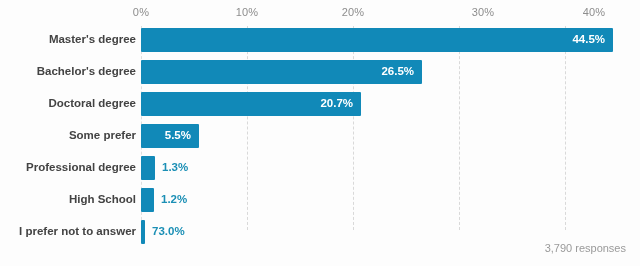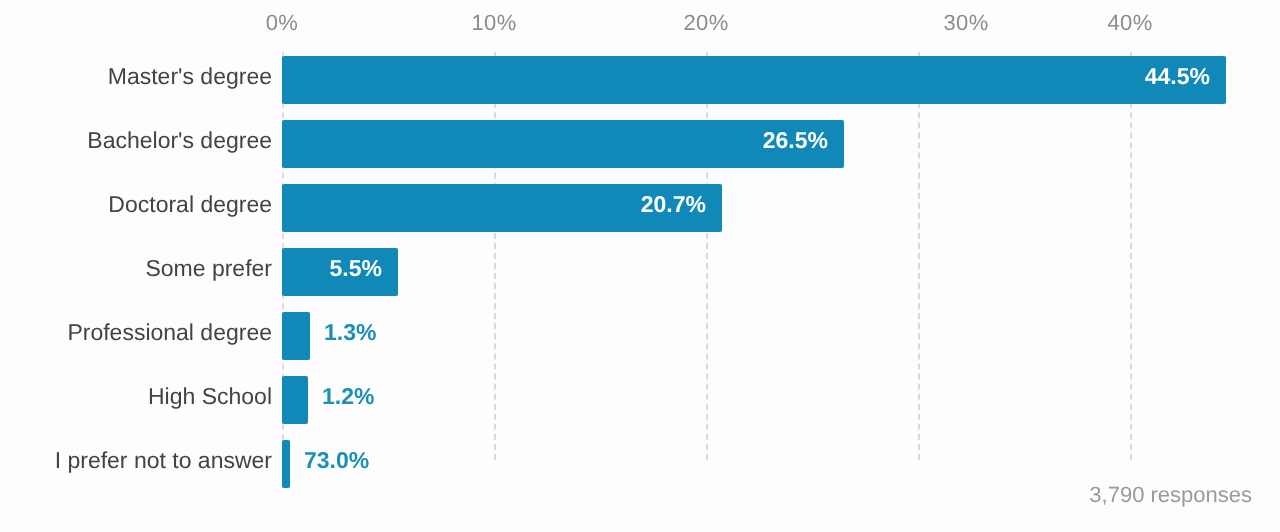--- a/index.html
+++ b/index.html
@@ -60,21 +60,21 @@
     position: relative;
     height: 32px;
   }
   .cat-label {
     position: absolute;
     right: 504px; 
     top: 0;
     height: 22px;
     line-height: 22px;
     font-size: 11.5px;
-    font-weight: normal;
+    font-weight: bold;
     color: #434343;
     white-space: nowrap;
     text-align: right;
   }
   .bar-wrap {
     position: absolute;
     left: 141px;
     top: 0;
     height: 22px;
     right: 0;
@@ -128,21 +128,21 @@
     <div class="gridline zero" style="left:141px;"></div>
     <div class="gridline" style="left:247px;"></div>
     <div class="gridline" style="left:353px;"></div>
     <div class="gridline" style="left:459px;"></div>
     <div class="gridline" style="left:565px;"></div>
 
     <div class="tick-label" style="left:141px;">0%</div>
     <div class="tick-label" style="left:247px;">10%</div>
     <div class="tick-label" style="left:353px;">20%</div>
     <div class="tick-label" style="left:459px;margin-left:24px;">30%</div>
-    <div class="tick-label" style="left:565px;">40%</div>
+    <div class="tick-label" style="left:594px;">40%</div>
   </div>
 
   <div class="rows">
 
     <div class="row">
       <div class="cat-label">Master's degree</div>
       <div class="bar-wrap">
         <div class="bar" style="width:472px;">
           <span class="bar-value-inside">44.5%</span>
         </div>

